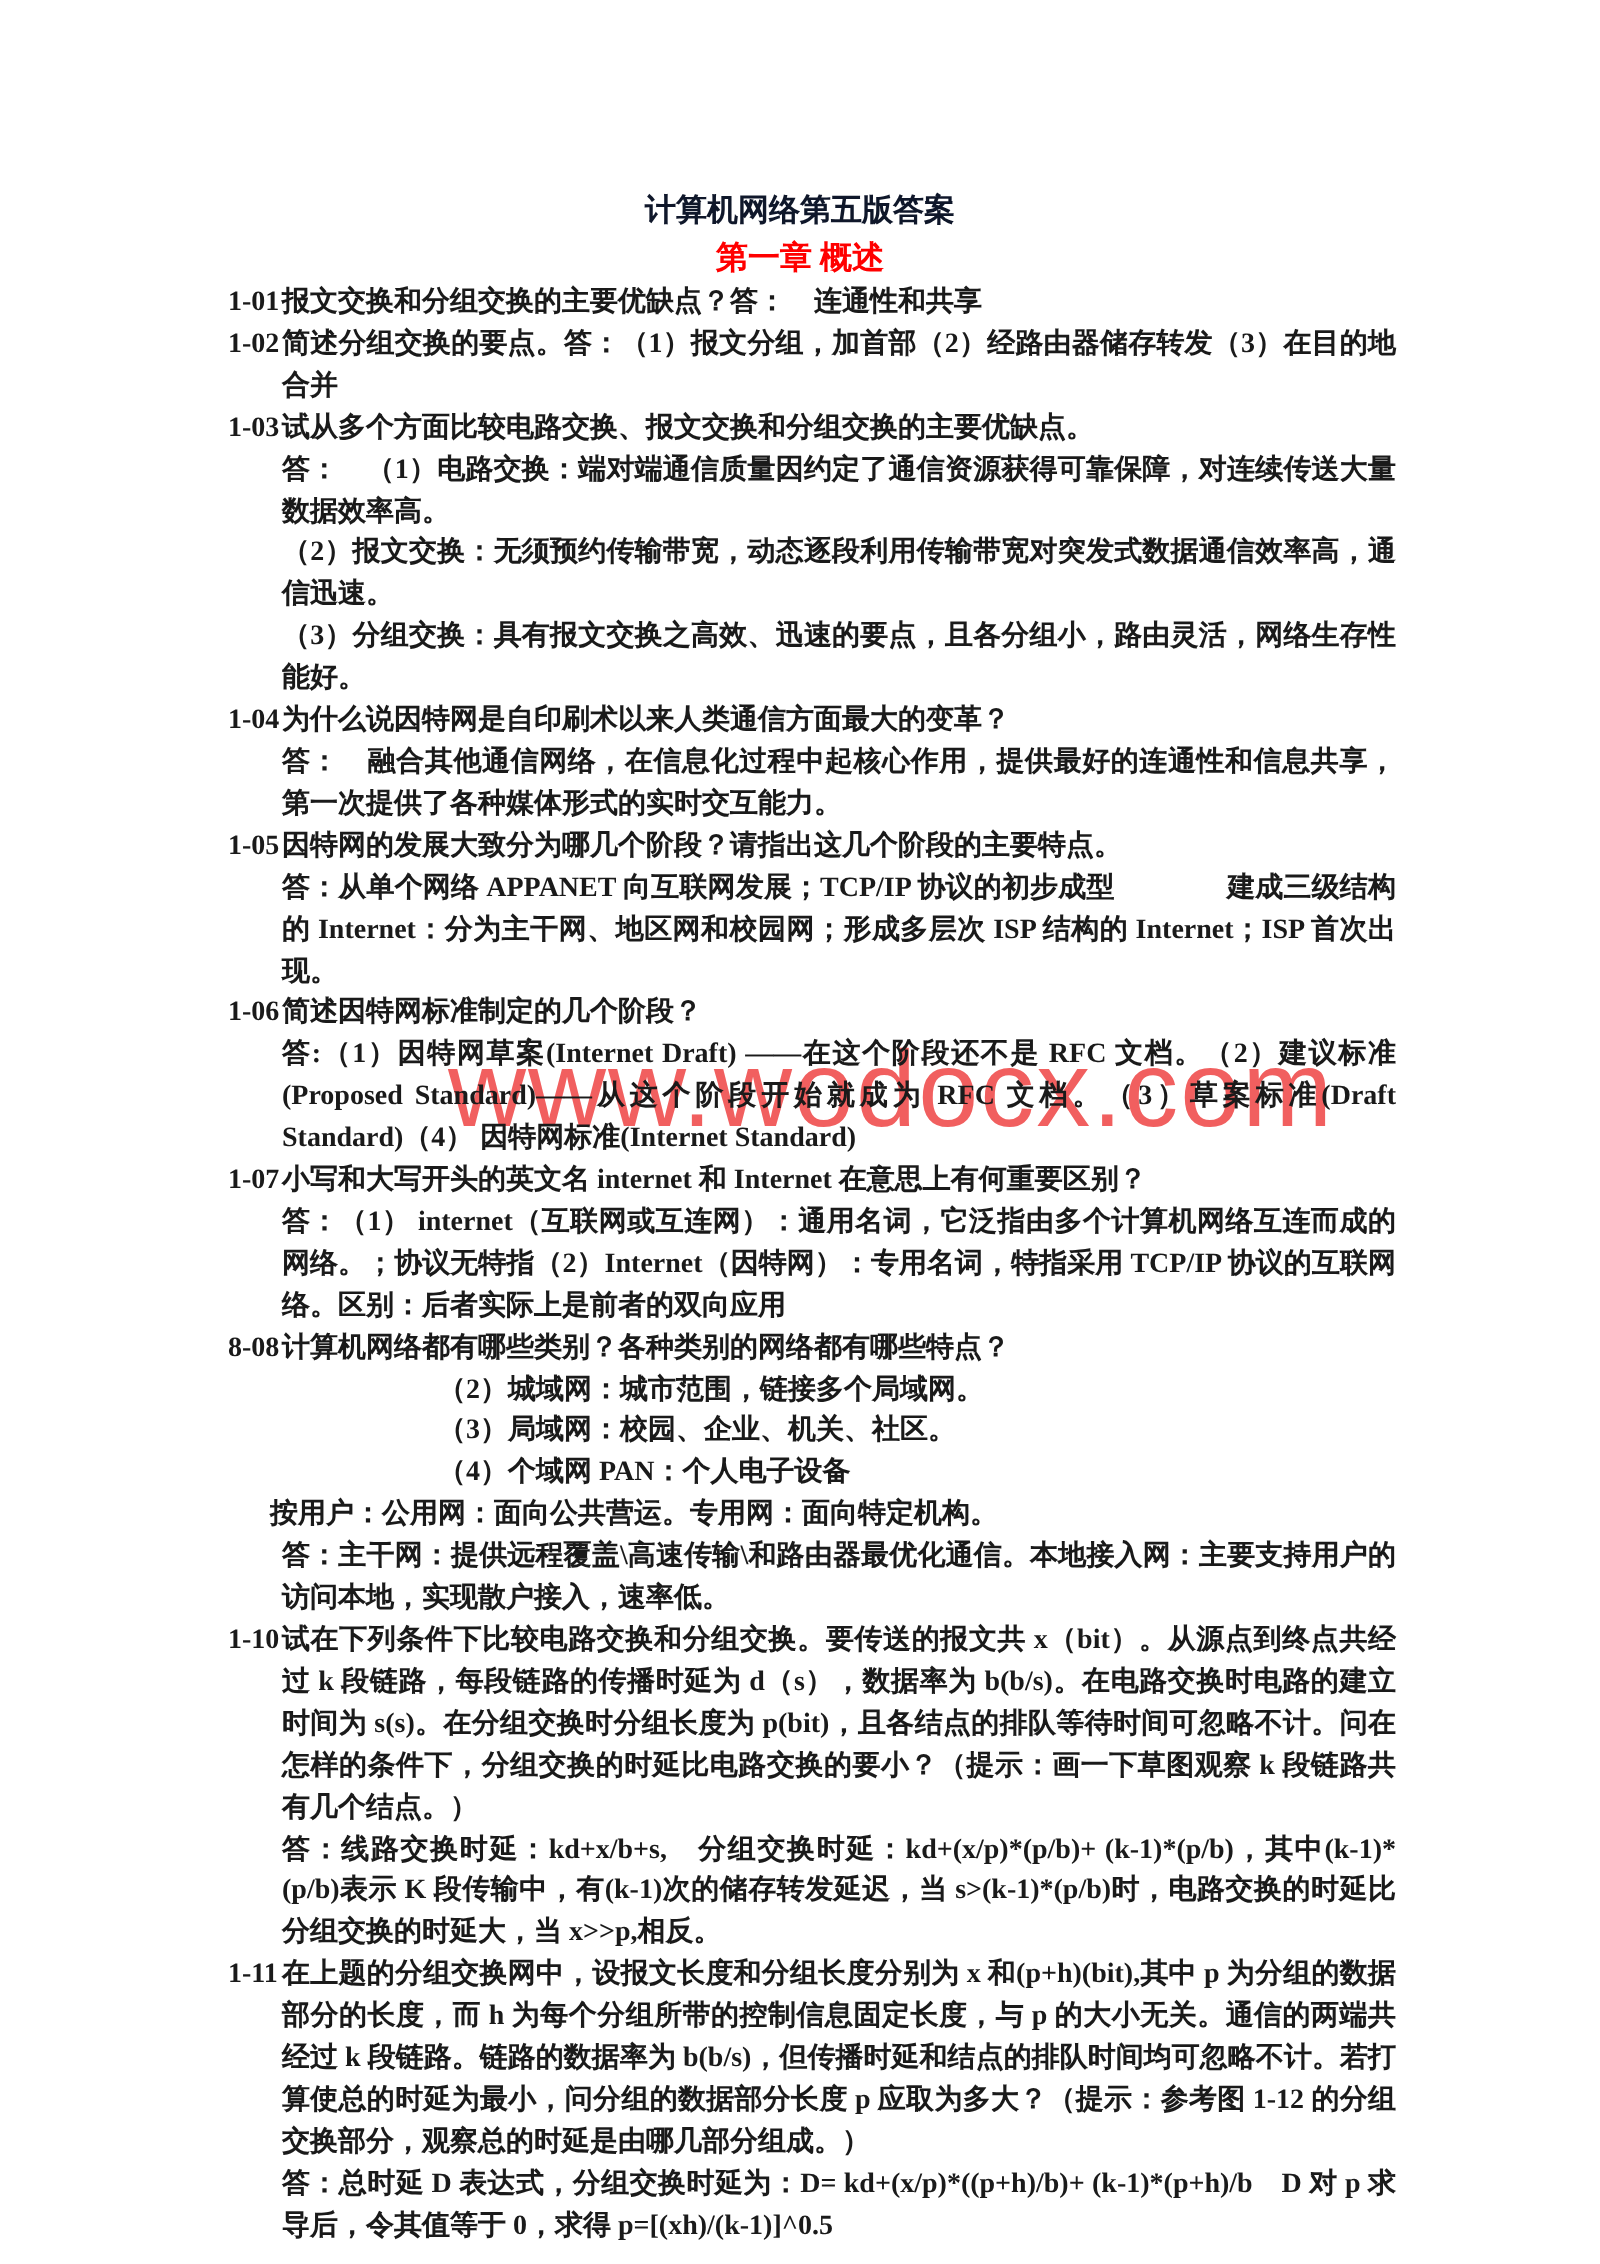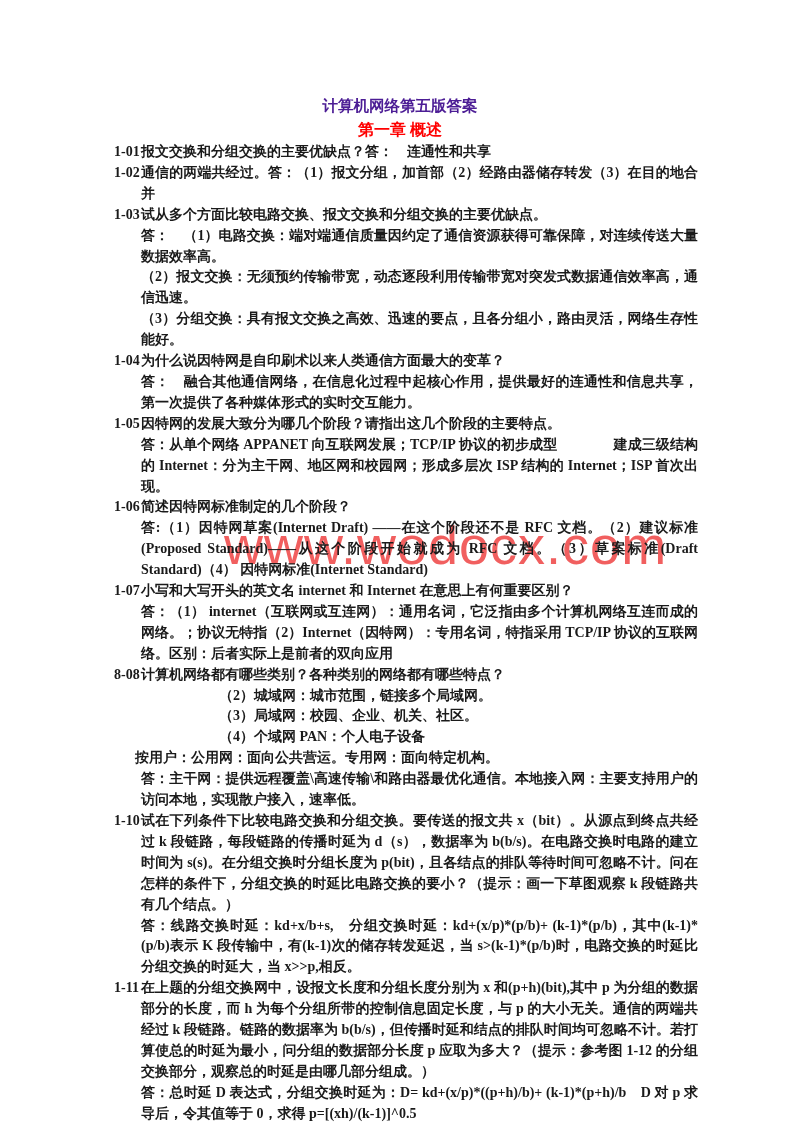--- a/index.html
+++ b/index.html
@@ -34,21 +34,21 @@
     z-index: 1;
     font-size: 14px;
     line-height: 20.9px;
   }
   .doc-title {
     text-align: center;
     font-size: 15.5px;
     font-weight: bold;
     line-height: 21px;
     margin-bottom: 3px;
-    color: #4c1d95;
+    color: #0f172a;
   }
   .chapter-heading {
     text-align: center;
     font-size: 16px;
     font-weight: bold;
     line-height: 21px;
     margin-bottom: 2px;
   }
   .qa-item { position: relative; margin-left: 12px; }
   .qnum {
@@ -70,21 +70,21 @@
 <div class="page">
   <div class="watermark" style="color: #ef4444;">www.wodocx.com</div>
   <div class="content">
     <div class="doc-title">计算机网络第五版答案</div>
     <div class="chapter-heading" style="color: rgb(255, 0, 0);">第一章 概述</div>
     <div id="qa-list" class="qa-list">
         <div class="qa-item">
           <div class="para"><span class="qnum">1-01</span><span class="seg bold">报文交换和分组交换的主要优缺点？</span><span class="seg">答：　连通性和共享</span></div>
         </div>
         <div class="qa-item">
-          <div class="para"><span class="qnum">1-02</span><span class="seg bold">通信的两端共经过。</span><span class="seg">答：（1）报文分组，加首部（2）经路由器储存转发（3）在目的地合并</span></div>
+          <div class="para"><span class="qnum">1-02</span><span class="seg bold">简述分组交换的要点。</span><span class="seg">答：（1）报文分组，加首部（2）经路由器储存转发（3）在目的地合并</span></div>
         </div>
         <div class="qa-item">
           <div class="para"><span class="qnum">1-03</span><span class="seg bold">试从多个方面比较电路交换、报文交换和分组交换的主要优缺点。</span></div>
           <div class="para"><span class="seg">答：　（1）电路交换：端对端通信质量因约定了通信资源获得可靠保障，对连续传送大量数据效率高。</span></div>
           <div class="para"><span class="seg">（2）报文交换：无须预约传输带宽，动态逐段利用传输带宽对突发式数据通信效率高，通信迅速。</span></div>
           <div class="para"><span class="seg">（3）分组交换：具有报文交换之高效、迅速的要点，且各分组小，路由灵活，网络生存性能好。</span></div>
         </div>
         <div class="qa-item">
           <div class="para"><span class="qnum">1-04</span><span class="seg bold">为什么说因特网是自印刷术以来人类通信方面最大的变革？</span></div>
           <div class="para"><span class="seg">答：　融合其他通信网络，在信息化过程中起核心作用，提供最好的连通性和信息共享，第一次提供了各种媒体形式的实时交互能力。</span></div>

